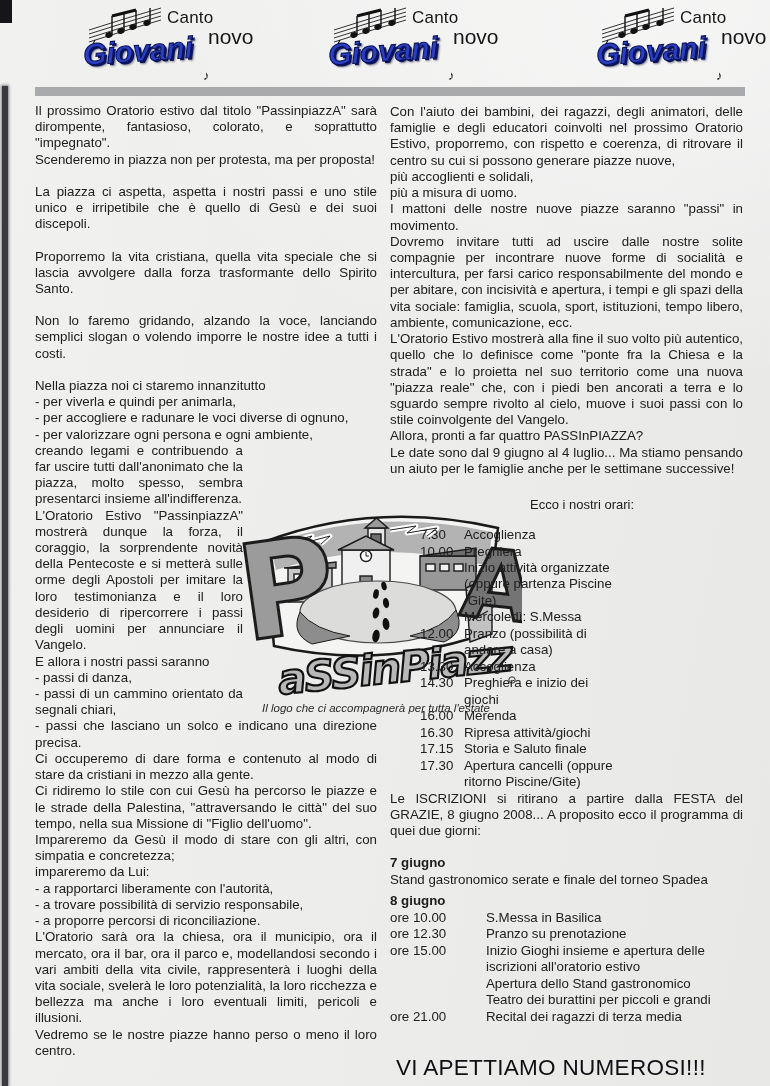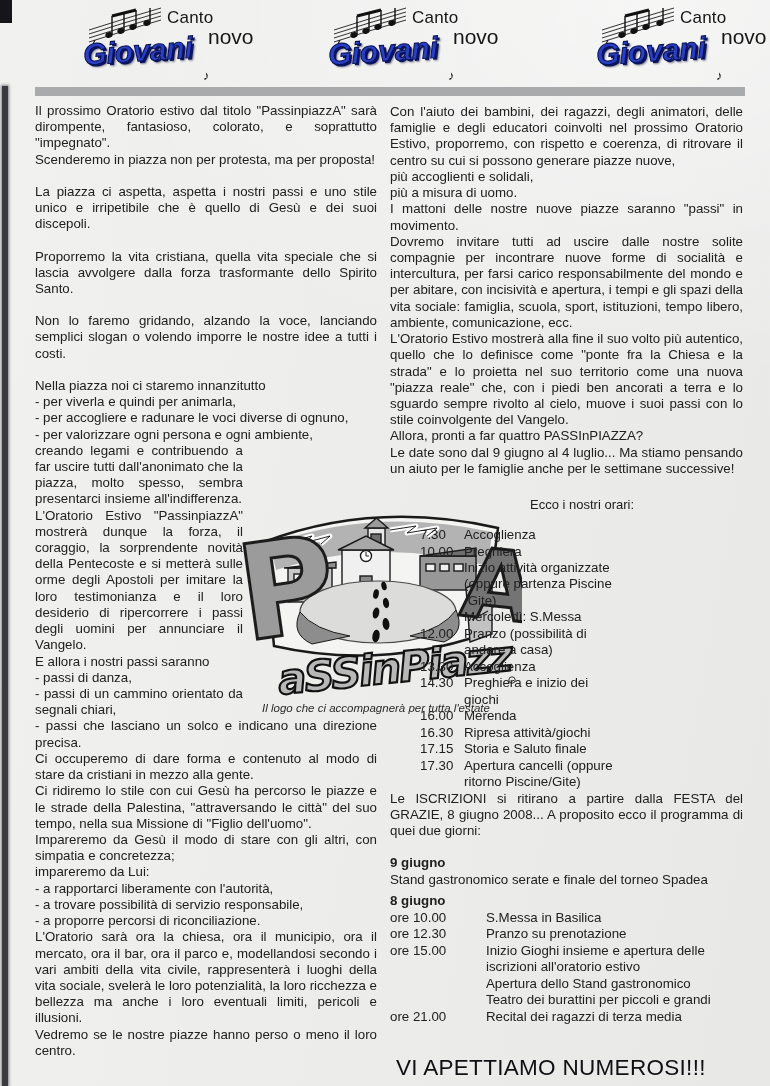--- a/index.html
+++ b/index.html
@@ -275,21 +275,21 @@
       <div class="sched-row">
         <span class="sched-time">17.30</span>
         <span class="sched-act">Apertura cancelli (oppure
 ritorno Piscine/Gite)</span>
       </div>
     </div>
 
     <p class="body iscrizioni">Le ISCRIZIONI si ritirano a partire dalla FESTA del GRAZIE, 8 giugno 2008... A proposito ecco il programma di quei due giorni:</p>
 
     <div>
-      <p class="day-head">9 giugno</p>
+      <p class="day-head">7 giugno</p>
       <p class="day-event">Stand gastronomico serate e finale del torneo Spadea</p>
       <p class="day-head">8 giugno</p>
       <div class="prog-row">
         <span class="prog-time">ore 10.00</span>
         <span class="prog-desc">S.Messa in Basilica</span>
       </div>
       <div class="prog-row">
         <span class="prog-time">ore 12.30</span>
         <span class="prog-desc">Pranzo su prenotazione</span>
       </div>

